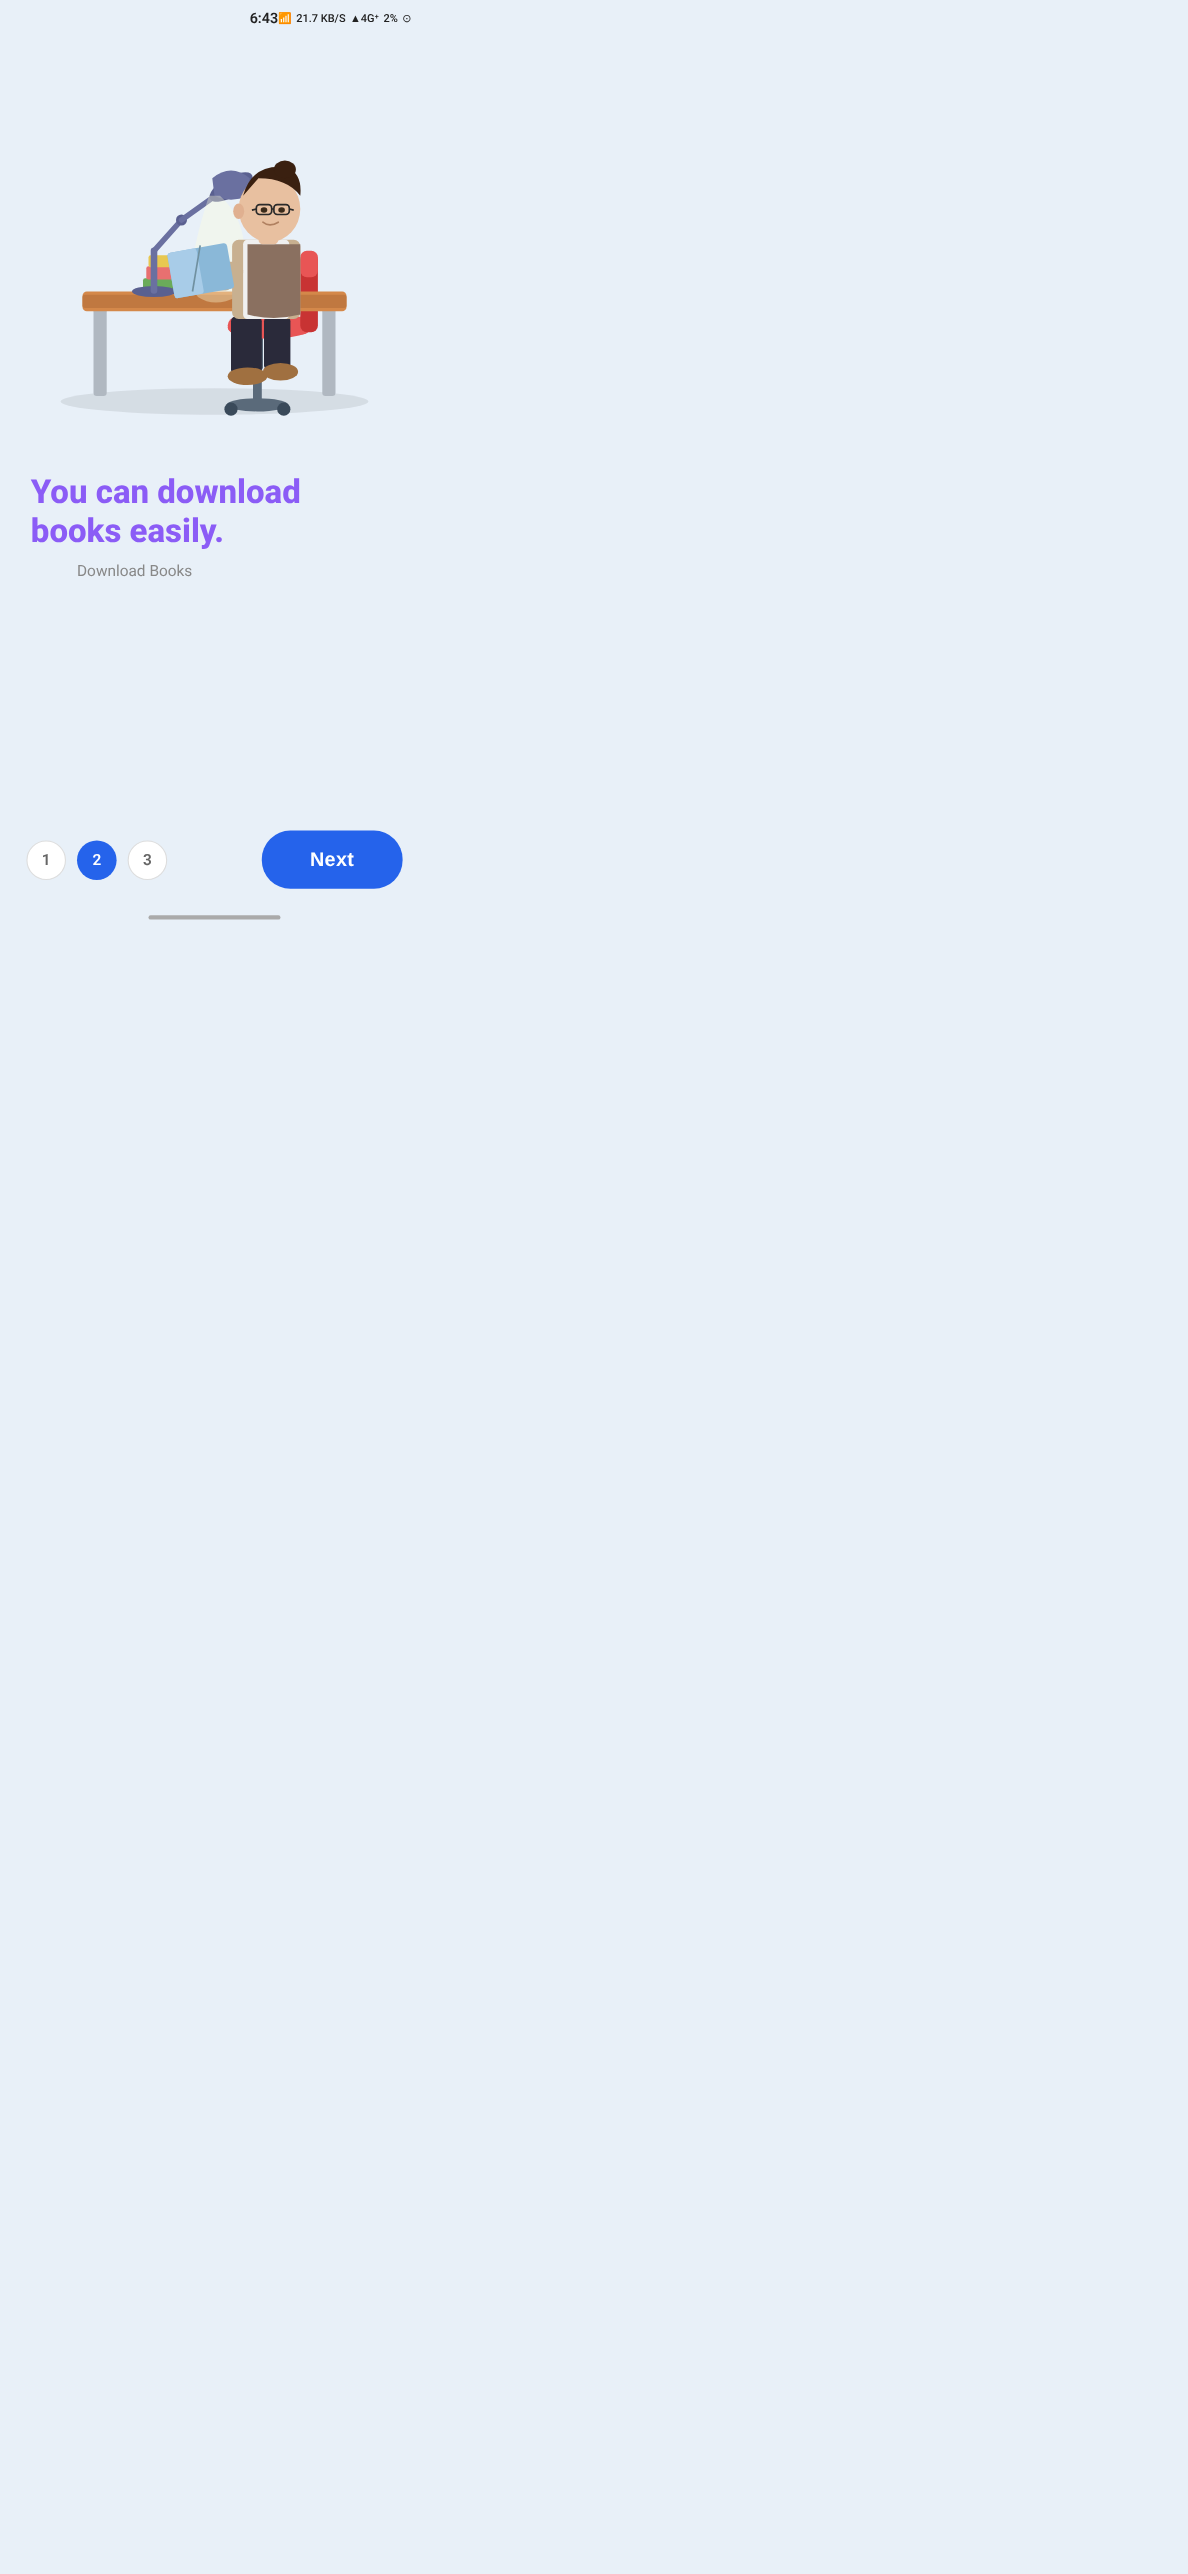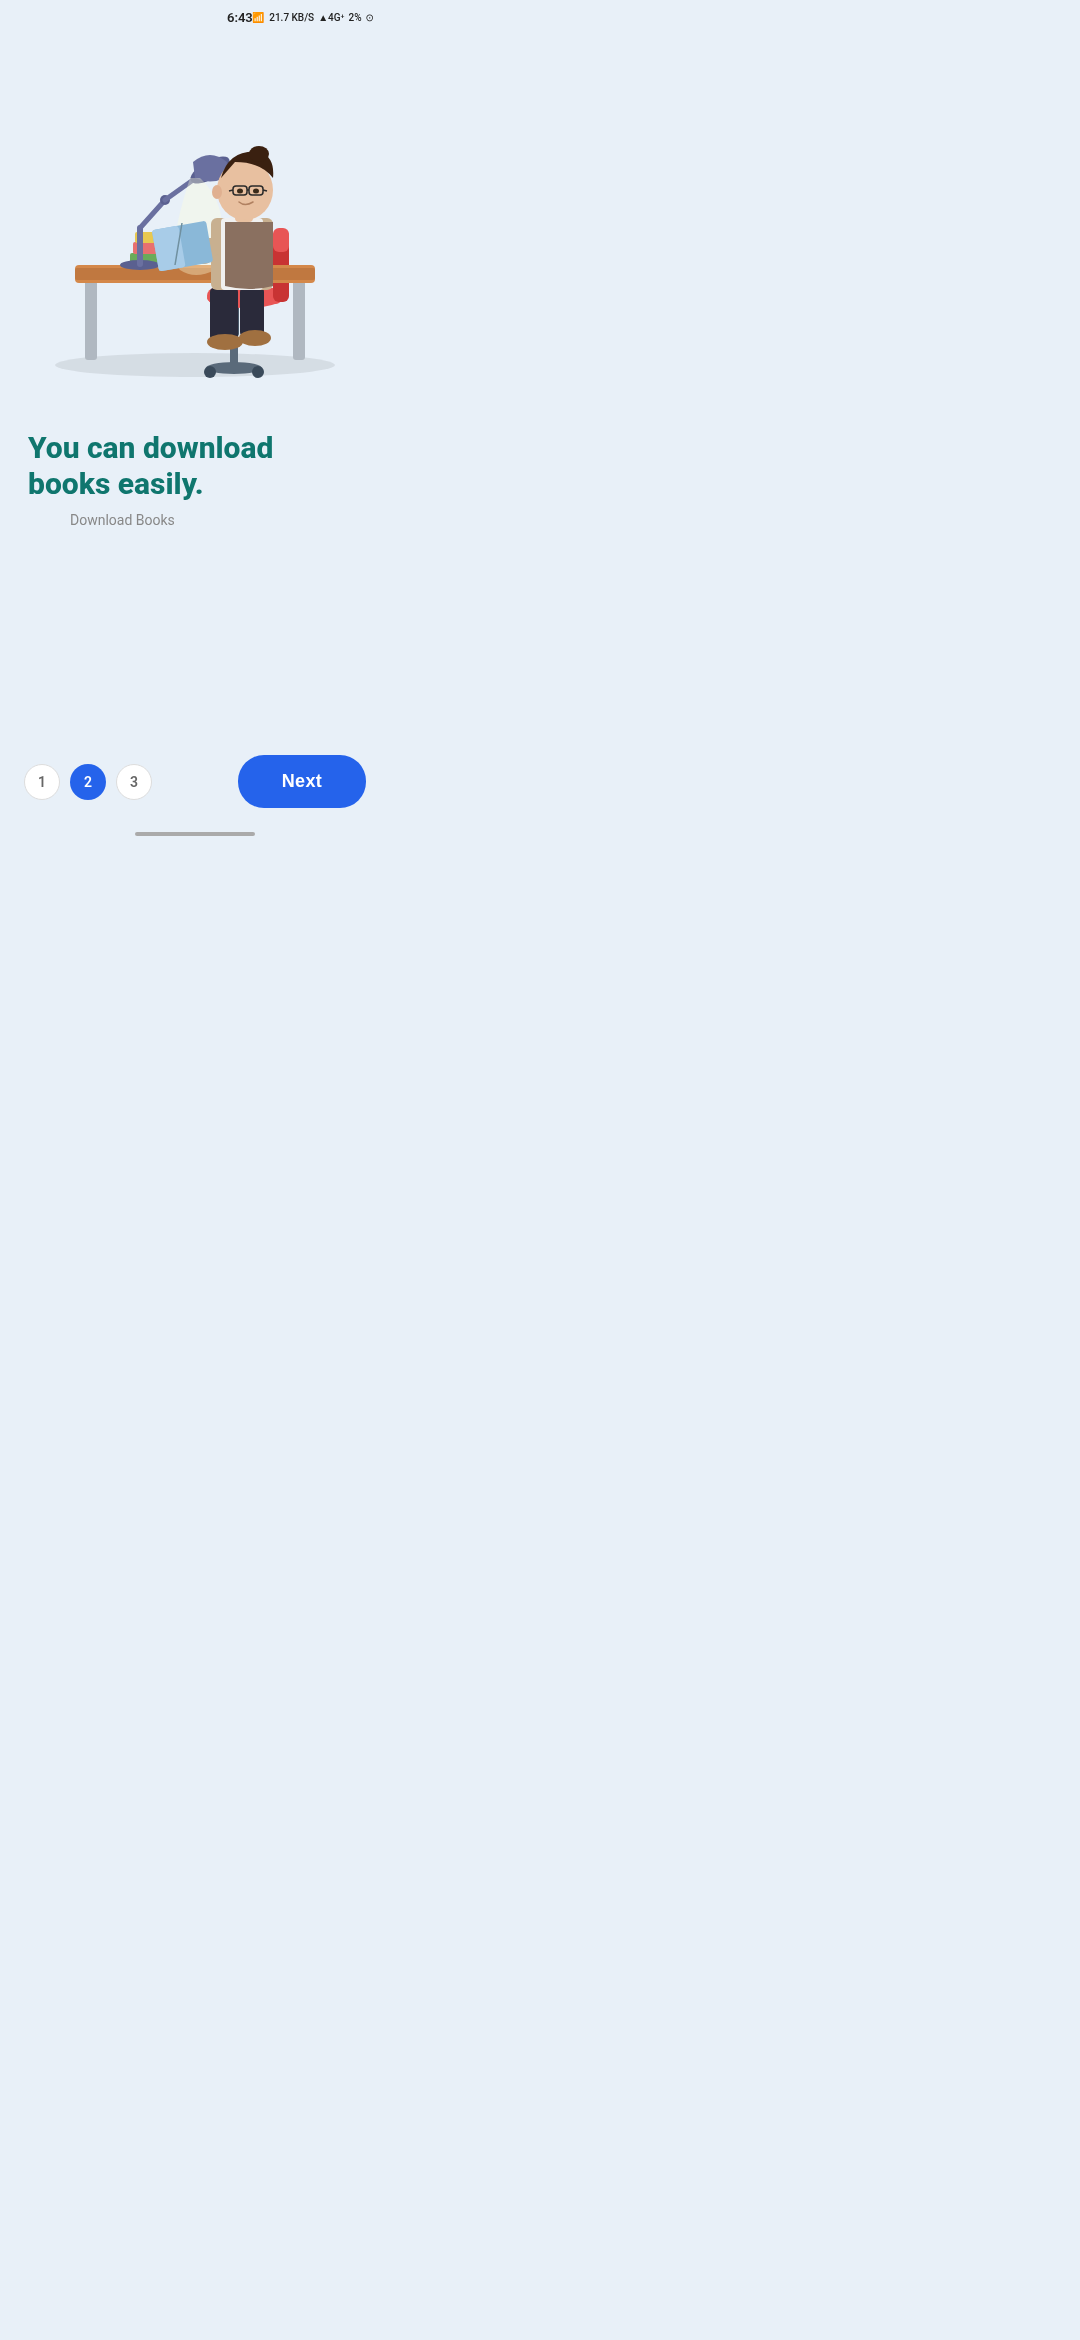--- a/index.html
+++ b/index.html
@@ -75,21 +75,21 @@
     
     .text-section {
       width: 100%;
       padding: 40px 28px 20px 28px;
       flex: 1;
     }
 
     .main-title {
       font-size: 30px;
       font-weight: 800;
-      color: #0f766e;
+      color: #8b5cf6;
       line-height: 1.2;
       margin-bottom: 10px;
     }
 
     .sub-title {
       font-size: 14px;
       color: #888;
       font-weight: 400;
       margin-left: 42px;
     }

